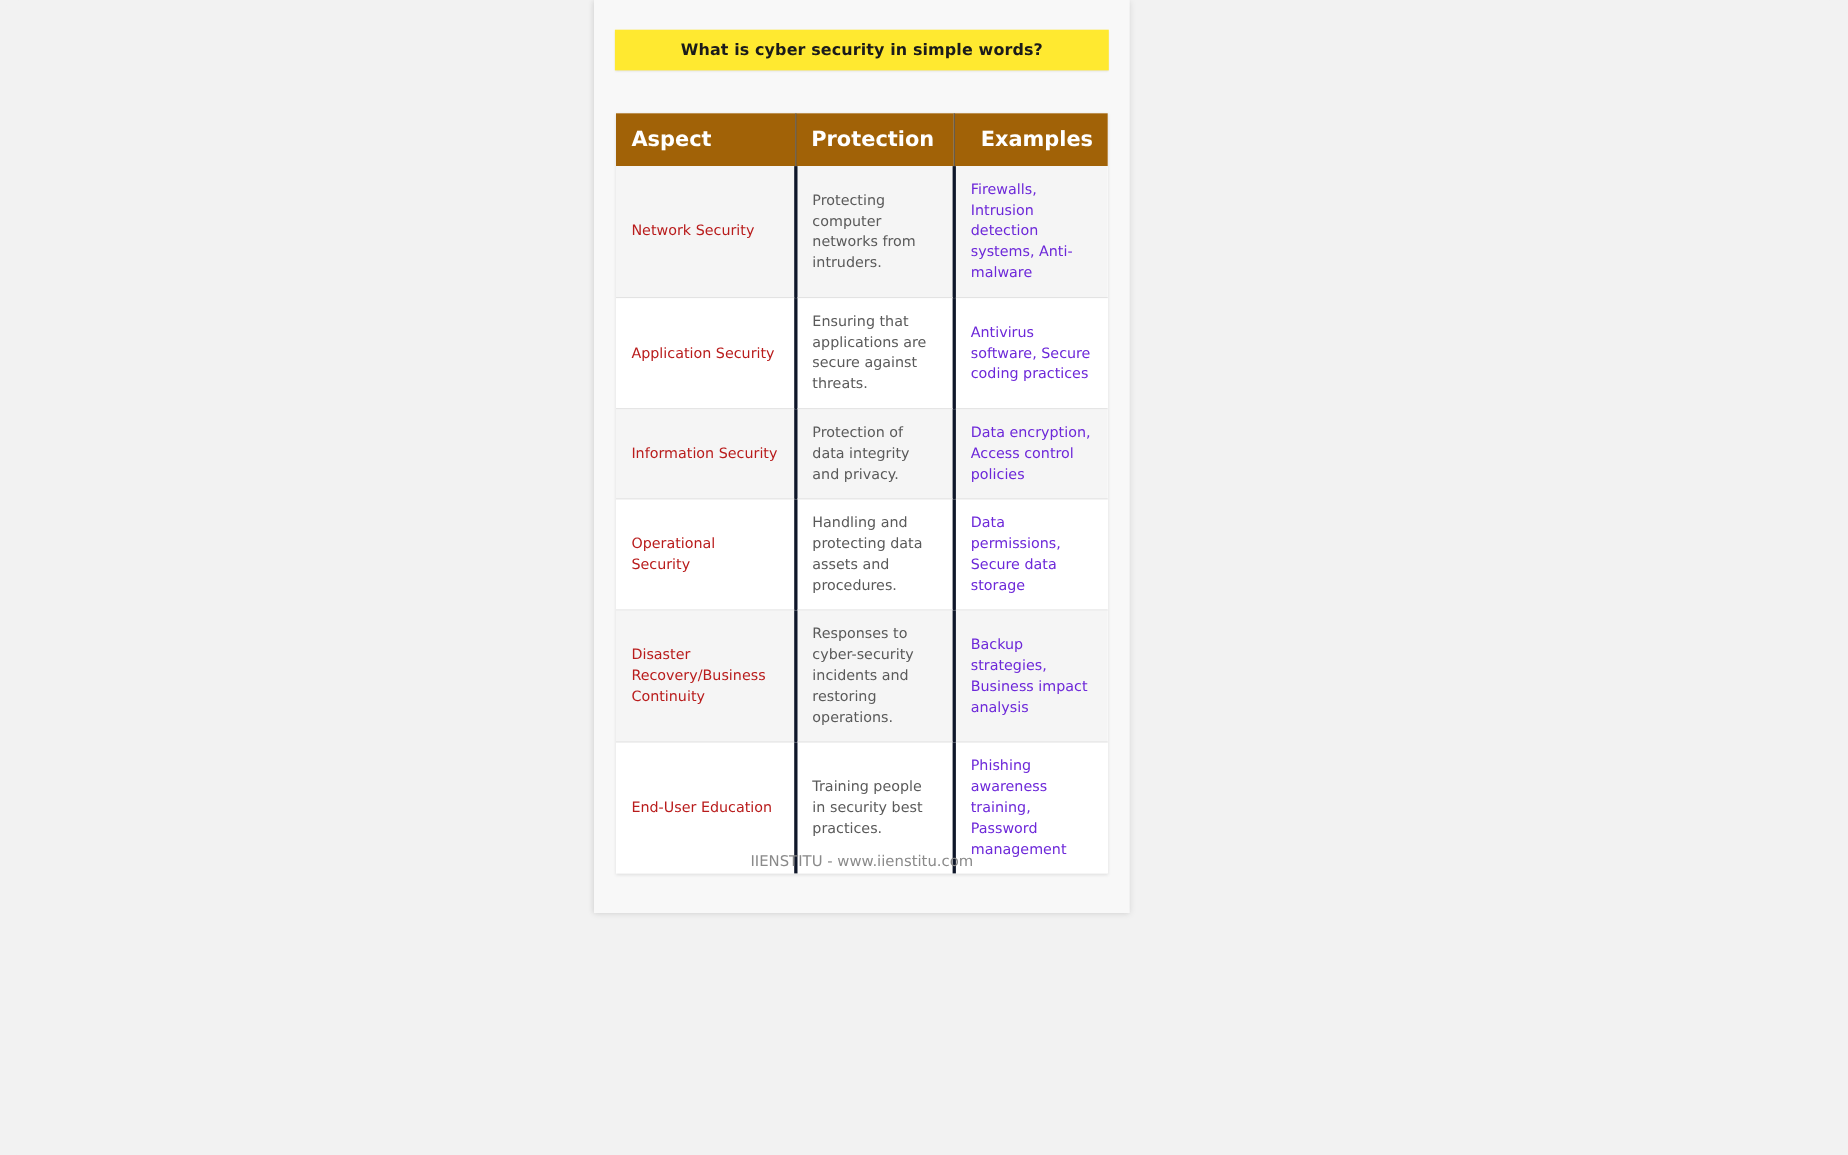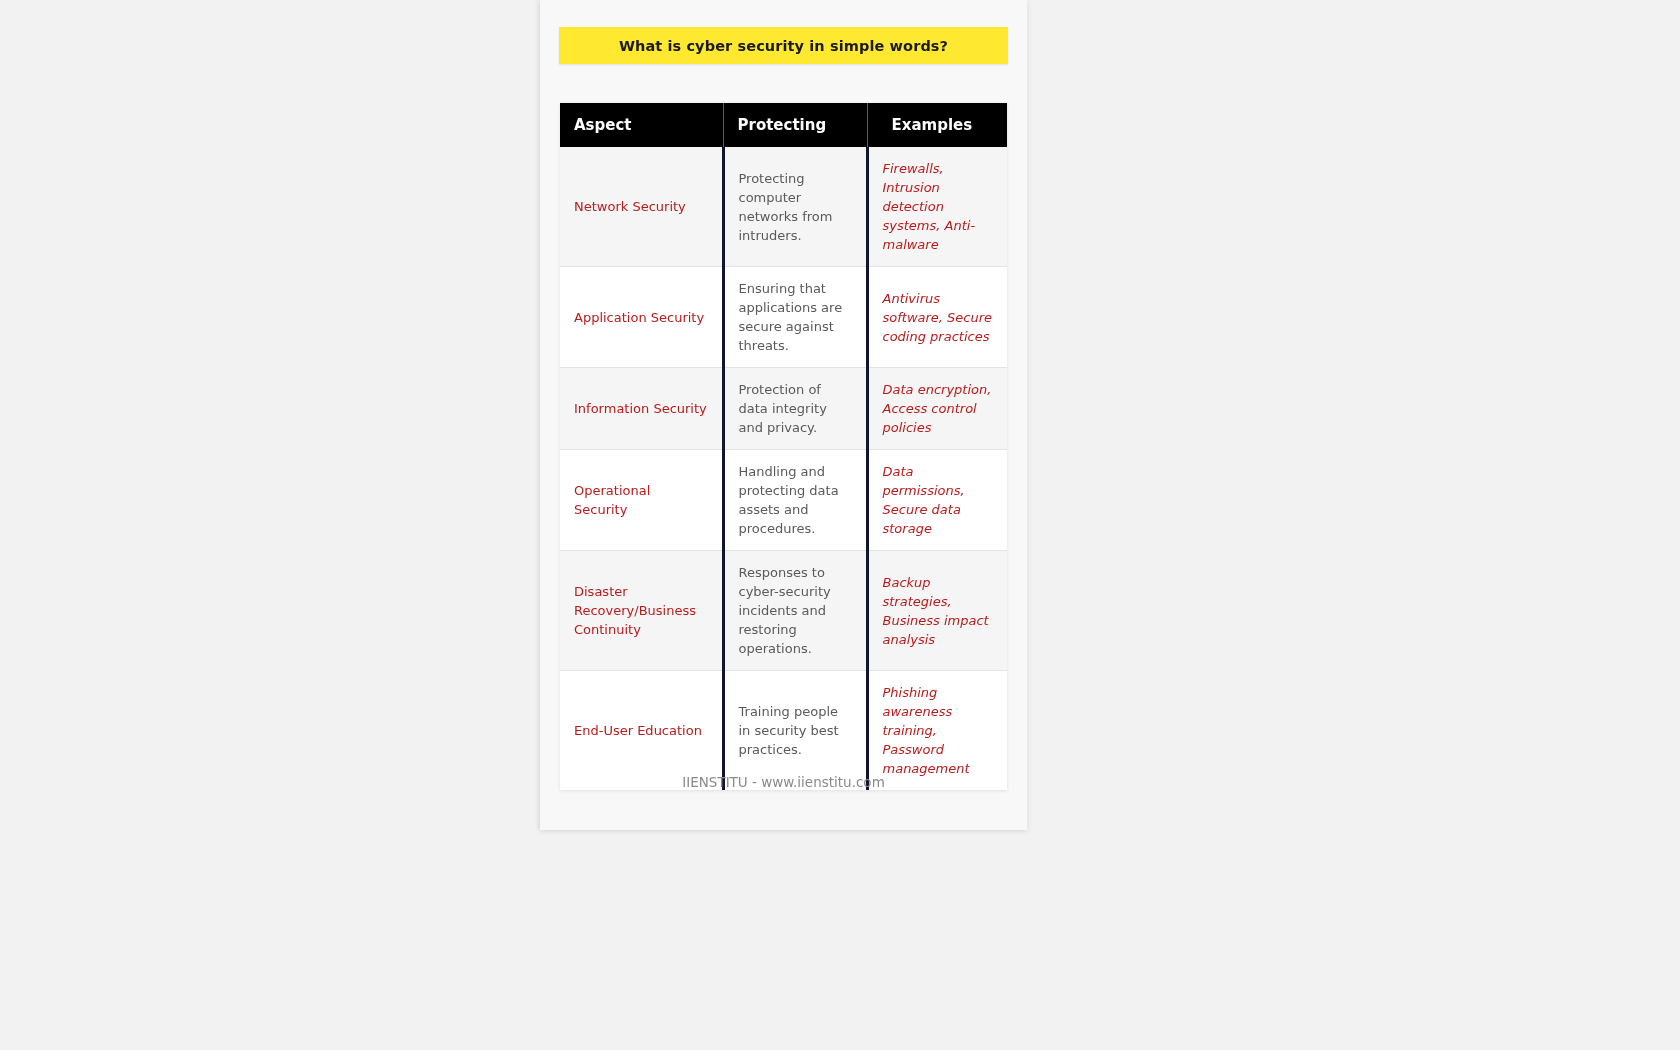--- a/index.html
+++ b/index.html
@@ -66,23 +66,23 @@
     border-collapse: collapse;
     table-layout: fixed;
     background: #ffffff;
   }
 
   table.data-table col.c-aspect { width: 163px; }
   table.data-table col.c-desc   { width: 144px; }
   table.data-table col.c-ex     { width: 140px; }
 
   thead th {
-    background: #000000;
+    background: #a16207;
     color: #ffffff;
-    font-size: 15px;
+    font-size: 19px;
     font-weight: bold;
     text-align: left;
     padding: 13px 14px;
     vertical-align: middle;
     border-right: 1px solid #5a5a5a;
   }
   thead th:last-child { border-right: none; padding-left: 24px; }
 
   tbody td {
     font-size: 13px;
@@ -95,21 +95,21 @@
     word-wrap: break-word;
   }
   tbody td:last-child { border-right: none; }
   tbody tr:last-child td { border-bottom: none; }
 
   tbody tr.row-odd  td { background: #f5f5f5; }
   tbody tr.row-even td { background: #ffffff; }
 
   td.cell-aspect { color: #b91c1c; }
   td.cell-desc   { color: #5a5a5a; }
-  td.cell-ex     { color: #b91c1c; font-style: italic; }
+  td.cell-ex     { color: #6d28d9; }
 
   
   .footer {
     position: absolute;
     left: 0;
     top: 772px;
     width: 487px;
     text-align: center;
   }
   .footer-text {
@@ -131,21 +131,21 @@
     <div class="table-wrap">
       <table class="data-table">
         <colgroup>
           <col class="c-aspect">
           <col class="c-desc">
           <col class="c-ex">
         </colgroup>
         <thead>
           <tr>
             <th>Aspect</th>
-            <th>Protecting</th>
+            <th>Protection</th>
             <th>Examples</th>
           </tr>
         </thead>
         <tbody id="table-body">
             <tr class="row-odd">
               <td class="cell-aspect">Network Security</td>
               <td class="cell-desc">Protecting computer networks from intruders.</td>
               <td class="cell-ex">Firewalls, Intrusion detection systems, Anti-malware</td>
             </tr>
             <tr class="row-even">

